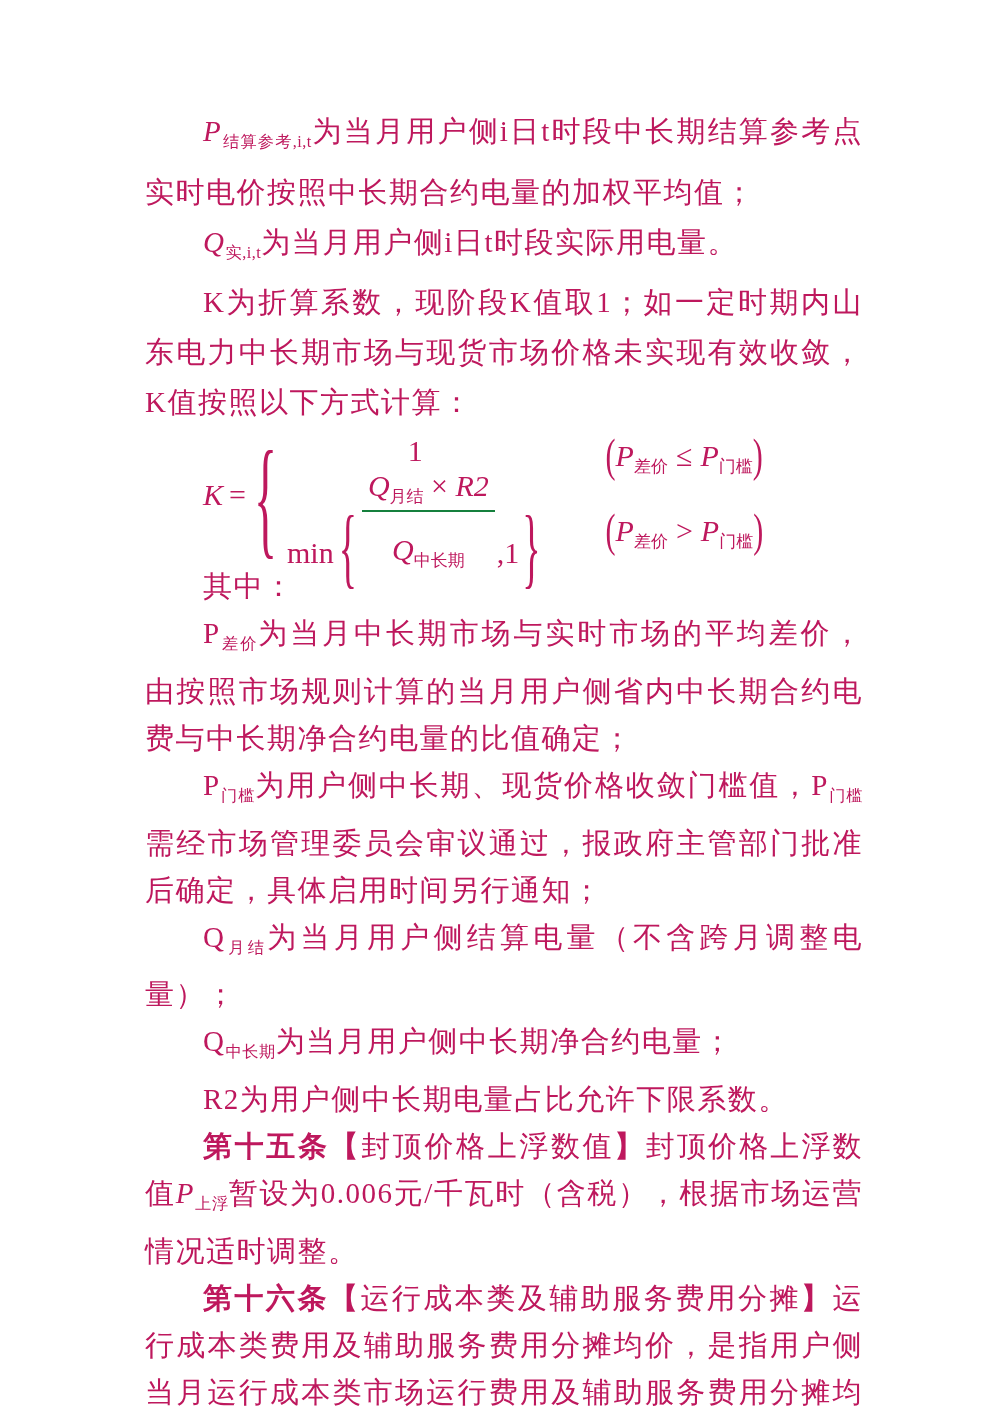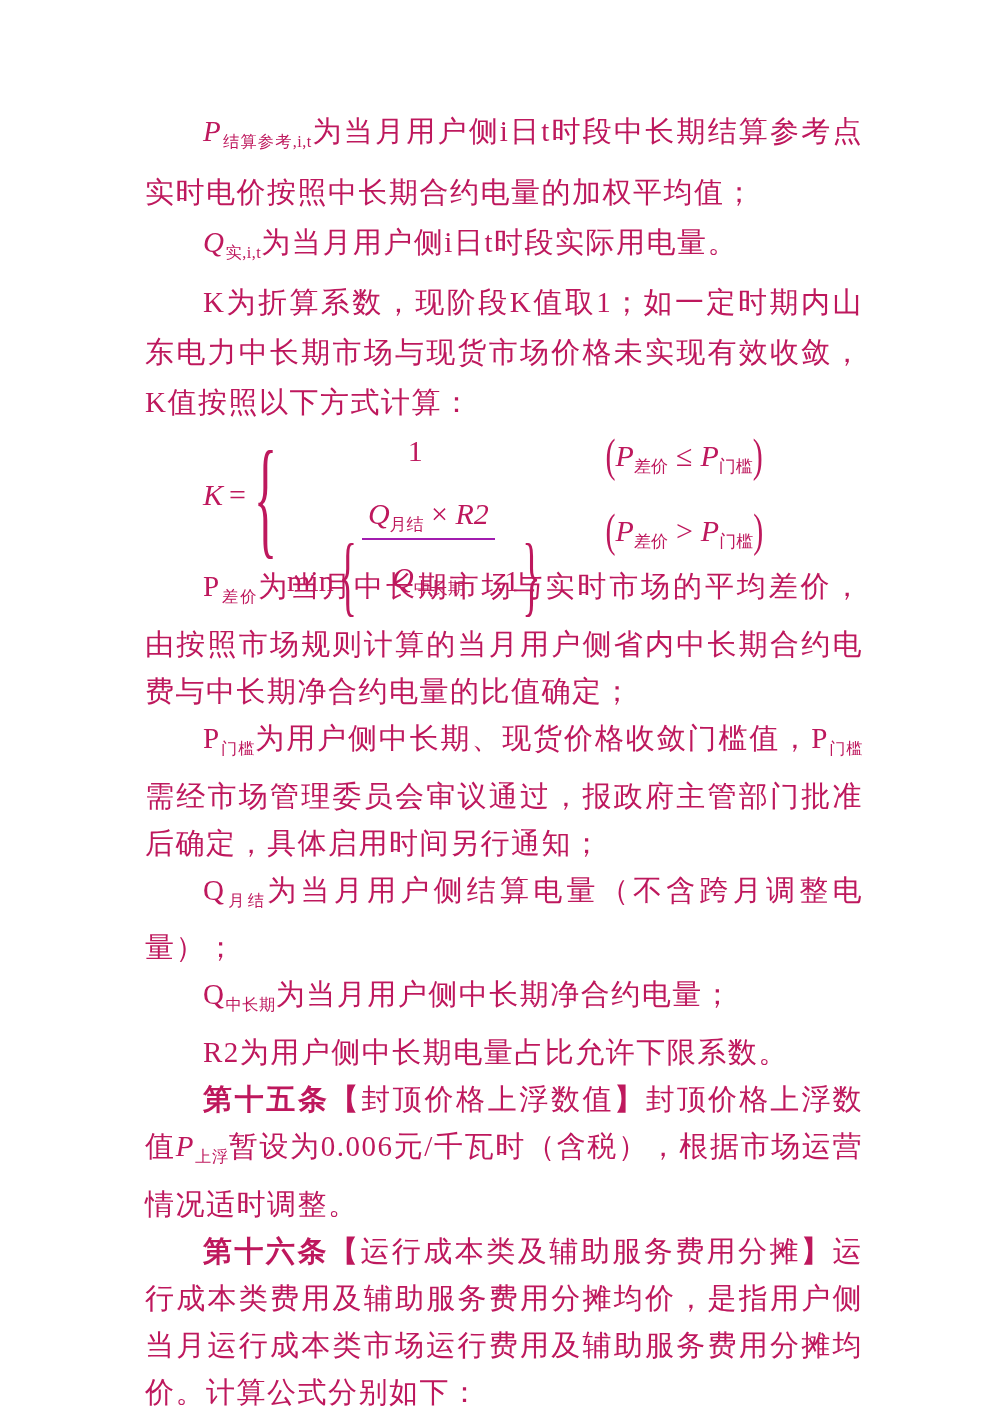--- a/index.html
+++ b/index.html
@@ -71,21 +71,21 @@
     transform: scaleY(2.35);
     transform-origin: center;
     margin: 0 3px;
   }
   .frac {
     display: inline-flex;
     flex-direction: column;
     text-align: center;
     margin: 0 2px;
   }
-  .frac .num { border-bottom: 2px solid #a21caf; padding: 0 6px 4px; margin-top: 28px; }
+  .frac .num { border-bottom: 2px solid #15803d; padding: 0 6px 4px; }
   .frac .den { padding-top: 21px; }
   .conds {
     display: flex;
     flex-direction: column;
     justify-content: space-between;
     height: 112px;
     margin-left: 62px;
   }
   .cond { white-space: nowrap; }
   .f-paren {
@@ -144,20 +144,21 @@
         <div class="cond">
           <span class="f-paren">(</span><span class="f-var">P</span><span class="f-sub">差价</span><span class="f-op">≤</span><span class="f-var">P</span><span class="f-sub">门槛</span><span class="f-paren">)</span>
         </div>
         <div class="cond">
           <span class="f-paren">(</span><span class="f-var">P</span><span class="f-sub">差价</span><span class="f-op">&gt;</span><span class="f-var">P</span><span class="f-sub">门槛</span><span class="f-paren">)</span>
         </div>
       </div>
     </div>
 
     <div id="after">
+        <p class="doc"><span class="run-t">其中：</span></p>
         <p class="doc"><span class="run-t">P</span><span class="run-s">差价</span><span class="run-t">为当月中长期市场与实时市场的平均差价，由按照市场规则计算的当月用户侧省内中长期合约电费与中长期净合约电量的比值确定；</span></p>
         <p class="doc"><span class="run-t">P</span><span class="run-s">门槛</span><span class="run-t">为用户侧中长期、现货价格收敛门槛值，</span><span class="run-t">P</span><span class="run-s">门槛</span><span class="run-t">需经市场管理委员会审议通过，报政府主管部门批准后确定，具体启用时间另行通知；</span></p>
         <p class="doc"><span class="run-t">Q</span><span class="run-s">月结</span><span class="run-t">为当月用户侧结算电量（不含跨月调整电量）；</span></p>
         <p class="doc"><span class="run-t">Q</span><span class="run-s">中长期</span><span class="run-t">为当月用户侧中长期净合约电量；</span></p>
         <p class="doc"><span class="run-t">R2为用户侧中长期电量占比允许下限系数。</span></p>
         <p class="doc"><span class="run-b">第十五条</span><span class="run-b">【</span><span class="run-fs">封顶价格上浮数值</span><span class="run-b">】</span><span class="run-t">封顶价格上浮数值</span><span class="run-i">P</span><span class="run-s">上浮</span><span class="run-t">暂设为0.006元/千瓦时（含税），根据市场运营情况适时调整。</span></p>
         <p class="doc"><span class="run-b">第十六条</span><span class="run-b">【</span><span class="run-fs">运行成本类及辅助服务费用分摊</span><span class="run-b">】</span><span class="run-t">运行成本类费用及辅助服务费用分摊均价，是指用户侧当月运行成本类市场运行费用及辅助服务费用分摊均价。计算公式分别如下：</span></p>
       </div>
   </div>
 

